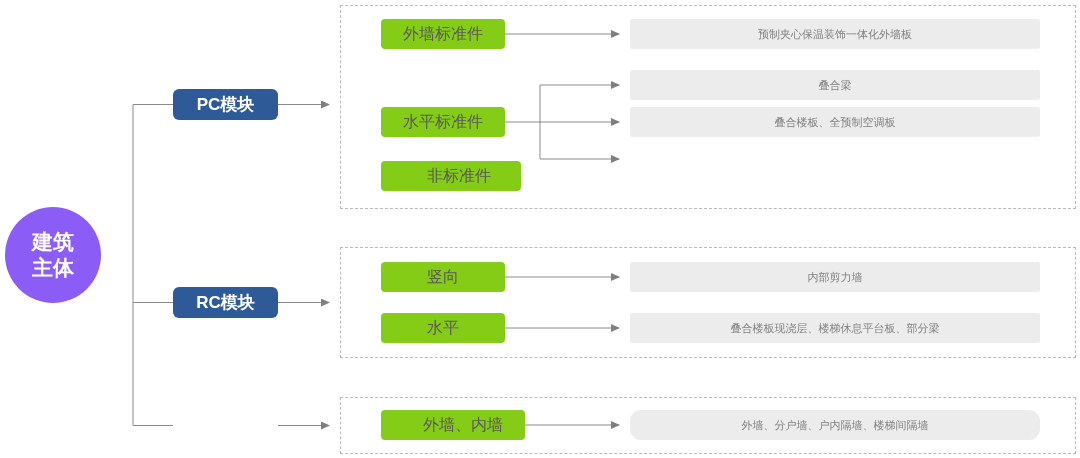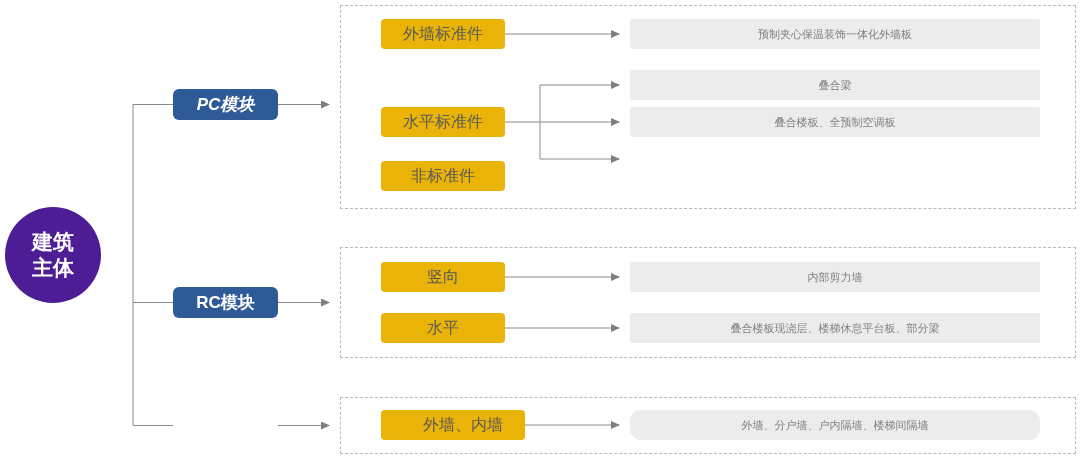--- a/index.html
+++ b/index.html
@@ -6,38 +6,38 @@
   .canvas{
     position:relative;
     width:1080px;height:458px;
     background:#ffffff;
     font-family:"Liberation Sans","DejaVu Sans",sans-serif;
     overflow:hidden;
   }
   .lines{position:absolute;left:0;top:0;width:1080px;height:458px;pointer-events:none;}
   .root-circle{
     position:absolute;left:5px;top:207px;width:96px;height:96px;
-    background:#4c1d95;border-radius:50%;
+    background:#8b5cf6;border-radius:50%;
     display:flex;align-items:center;justify-content:center;
     color:#ffffff;font-weight:bold;font-size:21px;line-height:1.25;
     text-align:center;white-space:pre-line;
   }
   .module-box{
     position:absolute;left:173px;width:105px;height:31px;
     background:#2e5b98;border-radius:6px;
     display:flex;align-items:center;justify-content:center;
     color:#ffffff;font-weight:bold;font-size:17px;
   }
   .dashed-box{
     position:absolute;left:340px;width:734px;
     border:1px dashed #b9b9b9;background:transparent;
   }
   .category-box{
     position:absolute;left:381px;width:124px;height:30px;
-    background:#eab308;border-radius:4px;
+    background:#84cc16;border-radius:4px;
     display:flex;align-items:center;justify-content:center;
     color:#595959;font-size:16px;
   }
   .item-box{
     position:absolute;left:630px;width:410px;height:30px;
     background:#ececec;border-radius:2px;
     display:flex;align-items:center;justify-content:center;
     color:#808080;font-size:11px;
   }
 </style>
@@ -68,30 +68,30 @@
 
     <line x1="505" y1="277" x2="619" y2="277" stroke="#8a8a8a" stroke-width="1" marker-end="url(#arrow)"></line>
     <line x1="505" y1="328" x2="619" y2="328" stroke="#8a8a8a" stroke-width="1" marker-end="url(#arrow)"></line>
 
     <line x1="505" y1="425" x2="619" y2="425" stroke="#8a8a8a" stroke-width="1" marker-end="url(#arrow)"></line>
   </svg>
 
   <div class="root-circle">建筑
 主体</div>
 
-  <div class="module-box" style="top:89px;font-style:italic;">PC模块</div>
+  <div class="module-box" style="top:89px;">PC模块</div>
   <div class="module-box" style="top:287px;">RC模块</div>
 
   <div class="dashed-box" style="top:5px;height:202px;"></div>
   <div class="dashed-box" style="top:247px;height:109px;"></div>
   <div class="dashed-box" style="top:397px;height:55px;"></div>
 
   <div class="category-box" style="top:19px;">外墙标准件</div>
   <div class="category-box" style="top:107px;">水平标准件</div>
-  <div class="category-box" style="top:161px;">非标准件</div>
+  <div class="category-box" style="top:161px;padding-left:16px;">非标准件</div>
 
   <div class="item-box" style="top:19px;">预制夹心保温装饰一体化外墙板</div>
   <div class="item-box" style="top:70px;">叠合梁</div>
   <div class="item-box" style="top:107px;">叠合楼板、全预制空调板</div>
 
   <div class="category-box" style="top:262px;">竖向</div>
   <div class="category-box" style="top:313px;">水平</div>
 
   <div class="item-box" style="top:262px;">内部剪力墙</div>
   <div class="item-box" style="top:313px;">叠合楼板现浇层、楼梯休息平台板、部分梁</div>

